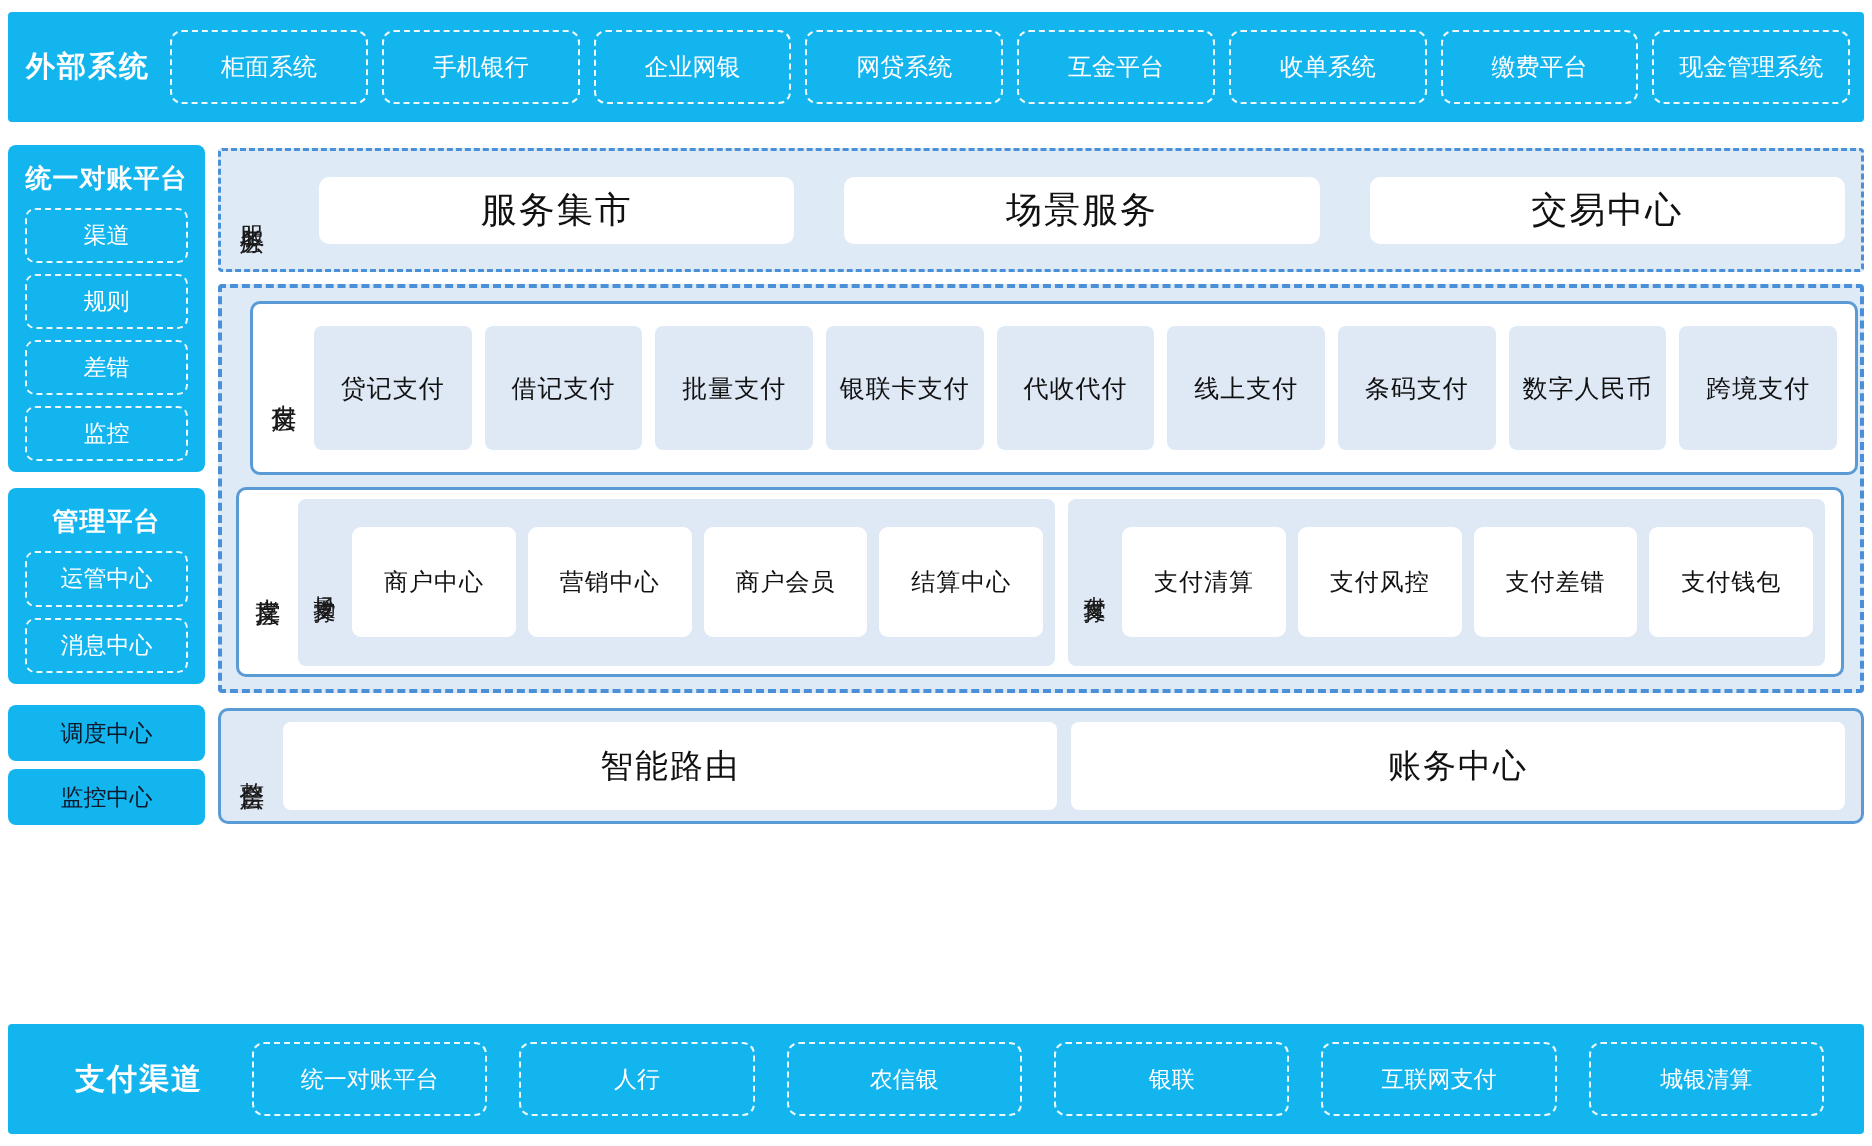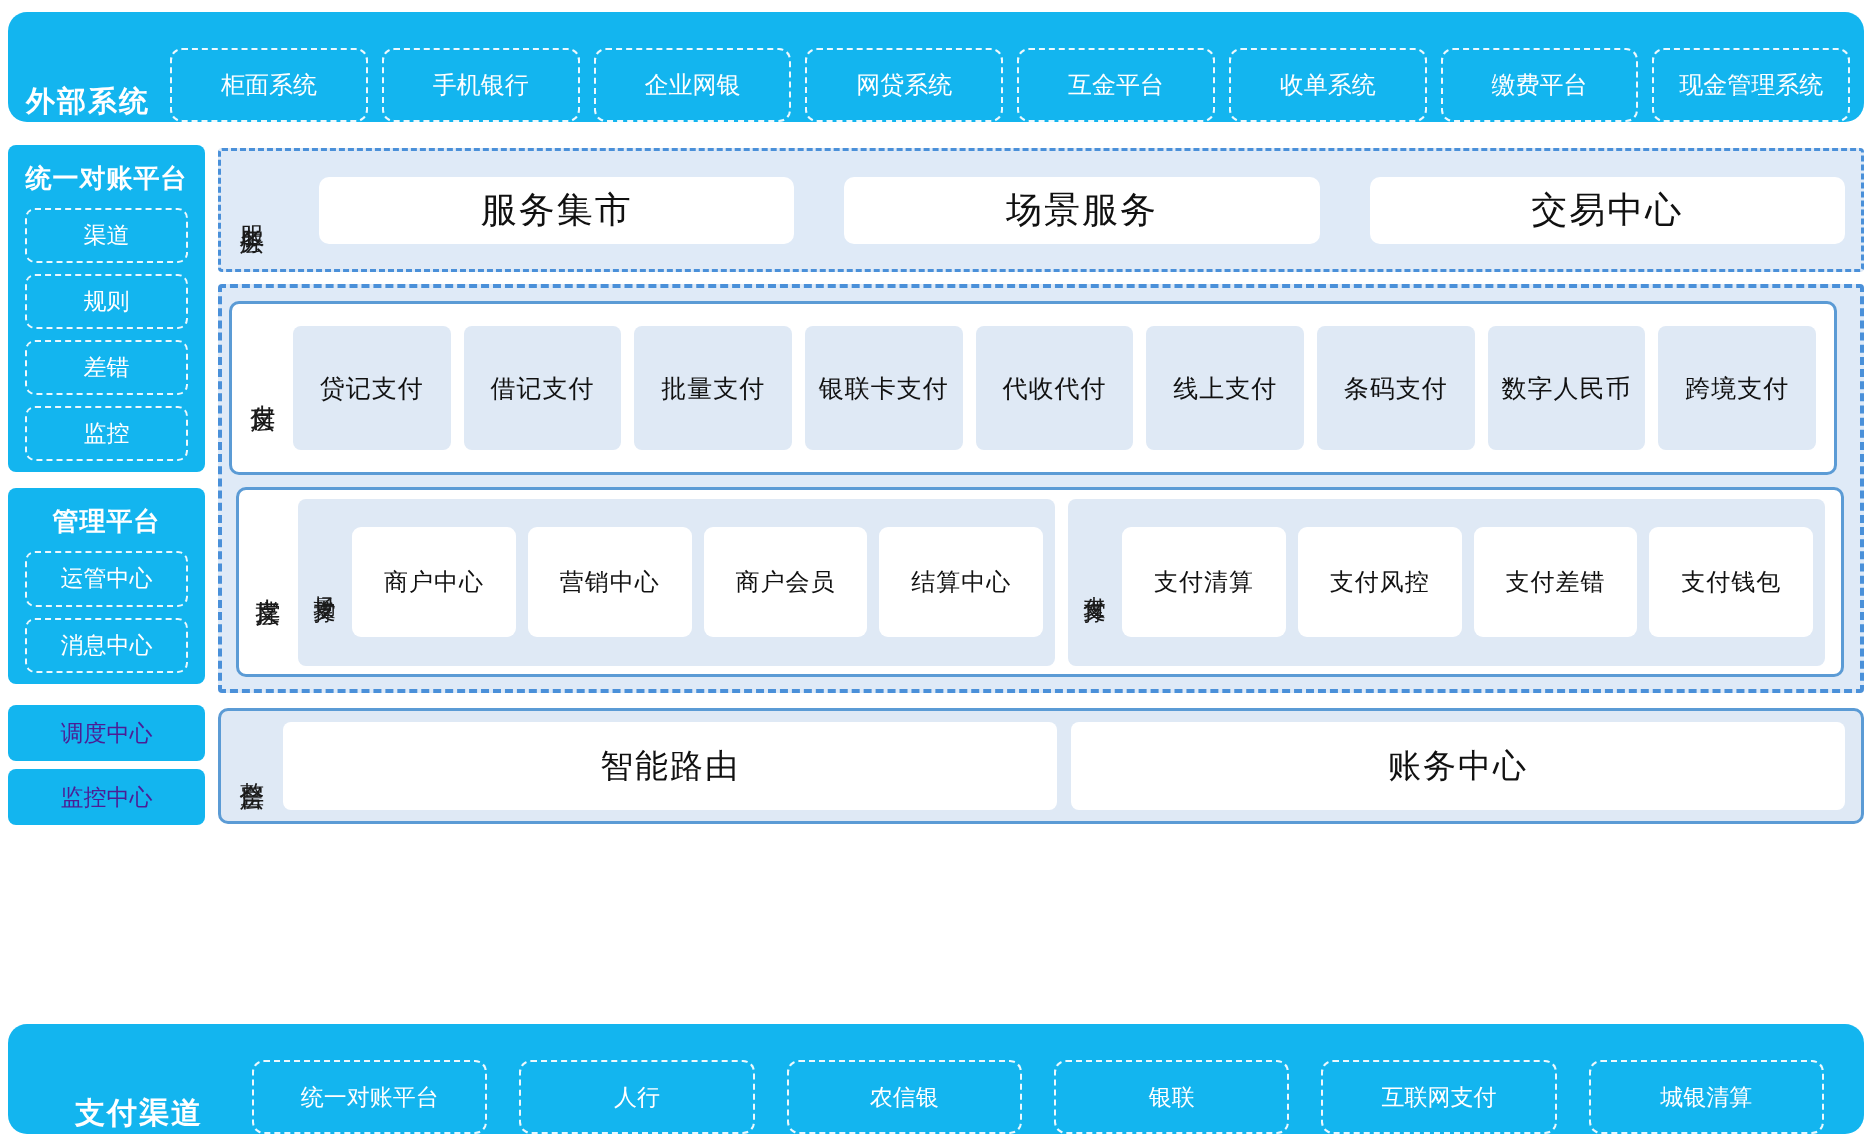--- a/index.html
+++ b/index.html
@@ -9,23 +9,23 @@
     font-family: "Liberation Sans", "DejaVu Sans", sans-serif;
     overflow: hidden;
   }
 
   #root { position: relative; width: 1872px; height: 1146px; }
 
   
   .cyan-bar {
     position: absolute;
     background: #13b5ef;
-    border-radius: 19px;
+    border-radius: 4px;
     display: flex;
-    align-items: flex-end;
+    align-items: center;
   }
   .bar-title {
     color: #ffffff;
     font-weight: bold;
     font-size: 29px;
     letter-spacing: 2px;
     white-space: nowrap;
     text-align: center;
   }
   .dashed-chip {
@@ -78,21 +78,21 @@
     border: 2px dashed rgba(255,255,255,0.92);
     border-radius: 10px;
     color: #fff; font-size: 23px;
     display: flex; align-items: center; justify-content: center;
     margin-bottom: 11px;
     white-space: nowrap;
   }
   .side-solo {
     position: absolute; left: 8px; width: 197px; height: 56px;
     background: #13b5ef; border-radius: 8px;
-    color: #4c1d95; font-size: 23px;
+    color: #0f172a; font-size: 23px;
     display: flex; align-items: center; justify-content: center;
     white-space: nowrap;
   }
   #side-reconcile { top: 145px; height: 327px; }
   #side-manage    { top: 488px; height: 196px; }
   #side-dispatch  { top: 705px; }
   #side-monitor   { top: 769px; }
 
   
   
@@ -140,21 +140,21 @@
     margin-left: 36px;
   }
 
   
   .white-panel {
     position: absolute;
     background: #ffffff;
     border: 3px solid #5b9bd5;
     border-radius: 10px;
   }
-  #pay-panel     { left: 7px; top: 13px; width: 1608px; height: 174px; }
+  #pay-panel     { left: 28px; top: 13px; width: 1608px; height: 174px; }
   #support-panel { left: 14px; top: 199px; width: 1608px; height: 190px; }
 
   #pay-panel .row-inner { padding: 0 18px 0 14px; gap: 13px; }
   #pay-panel .vlabel { width: 34px; height: 120px; }
   .pay-card {
     flex: 1 1 0; height: 124px;
     background: #dfe9f5; border-radius: 8px;
     display: flex; align-items: center; justify-content: center;
     font-size: 25px; color: #111; letter-spacing: 1px;
     white-space: nowrap;

